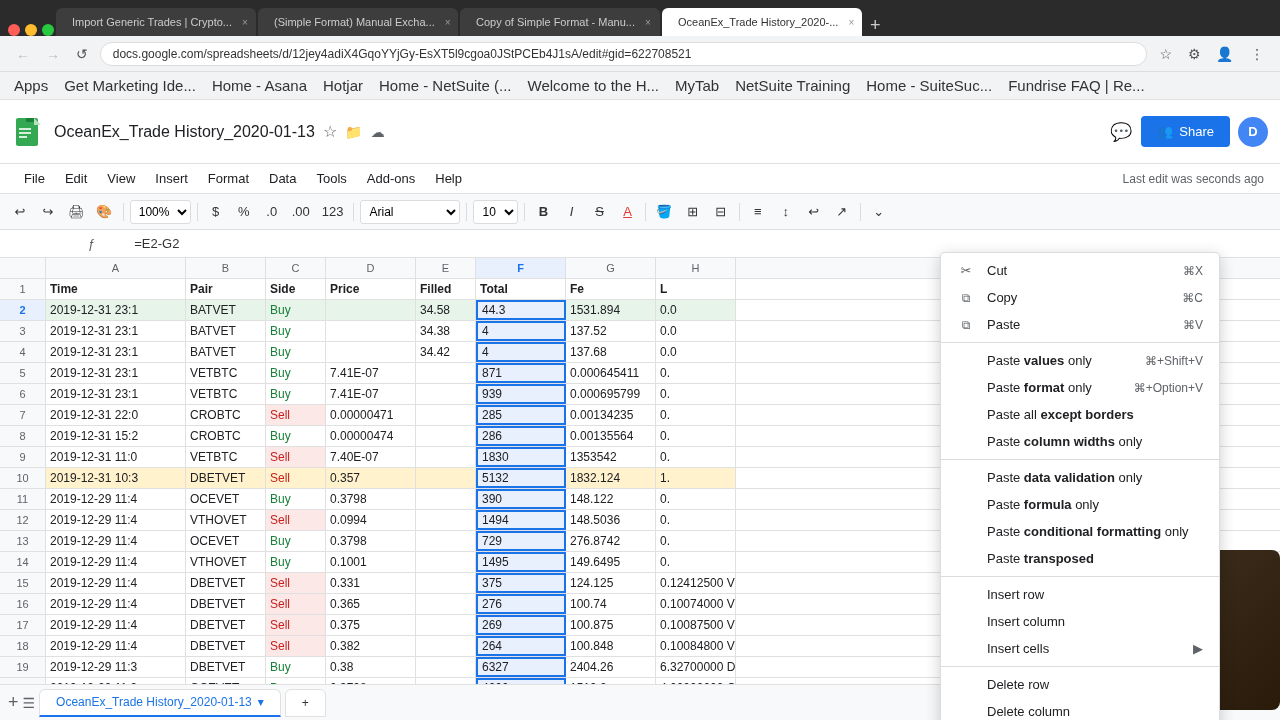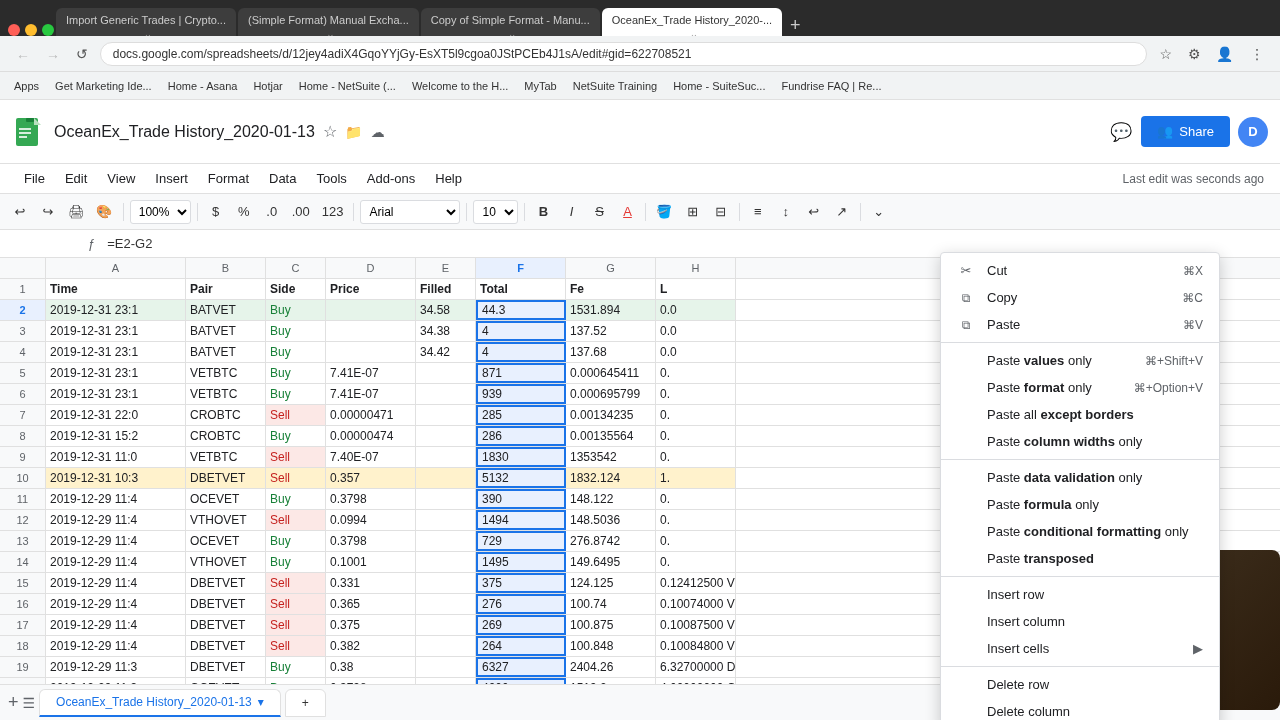--- a/index.html
+++ b/index.html
@@ -25,21 +25,20 @@
       display: flex;
       align-items: center;
       gap: 6px;
       font-size: 11px;
       color: #ccc;
       background: #3d3d3d;
       max-width: 200px;
       white-space: nowrap;
       overflow: hidden;
       text-overflow: ellipsis;
-      flex-direction: column;
     }
     .tab.active { background: #fff; color: #333; }
     .tab-close { font-size: 10px; color: #999; margin-left: 4px; cursor: pointer; }
     .tab-new { background: none; border: none; color: #ccc; font-size: 18px; cursor: pointer; padding: 0 6px; }
 
     .address-bar {
       background: #f1f3f4;
       height: 36px;
       display: flex;
       align-items: center;
@@ -65,21 +64,21 @@
       background: #f1f3f4;
       height: 28px;
       display: flex;
       align-items: center;
       padding: 0 8px;
       gap: 4px;
       border-bottom: 1px solid #e0e0e0;
       overflow: hidden;
     }
     .bookmark-item {
-      font-size: 11px;
+      font-size: 15px;
       color: #333;
       padding: 2px 6px;
       border-radius: 3px;
       white-space: nowrap;
       cursor: pointer;
     }
 
     
     .sheets-header {
       background: #fff;
@@ -190,21 +189,21 @@
     }
     .cell-ref {
       width: 80px;
       text-align: center;
       font-size: 13px;
       border-right: 1px solid #e0e0e0;
       padding: 0 8px;
       color: #333;
     }
     .formula-icon { padding: 0 8px; color: #5f6368; font-size: 13px; }
-    .formula-input { flex: 1; font-size: 13px; color: #333; padding: 0 4px; }
+    .formula-input { flex: 1; font-size: 13px; color: #333; padding: 0 4px; margin-left: 27px; }
 
     
     .spreadsheet-area {
       display: flex;
       flex-direction: column;
       position: relative;
       background: #fff;
     }
     .col-headers {
       display: flex;

